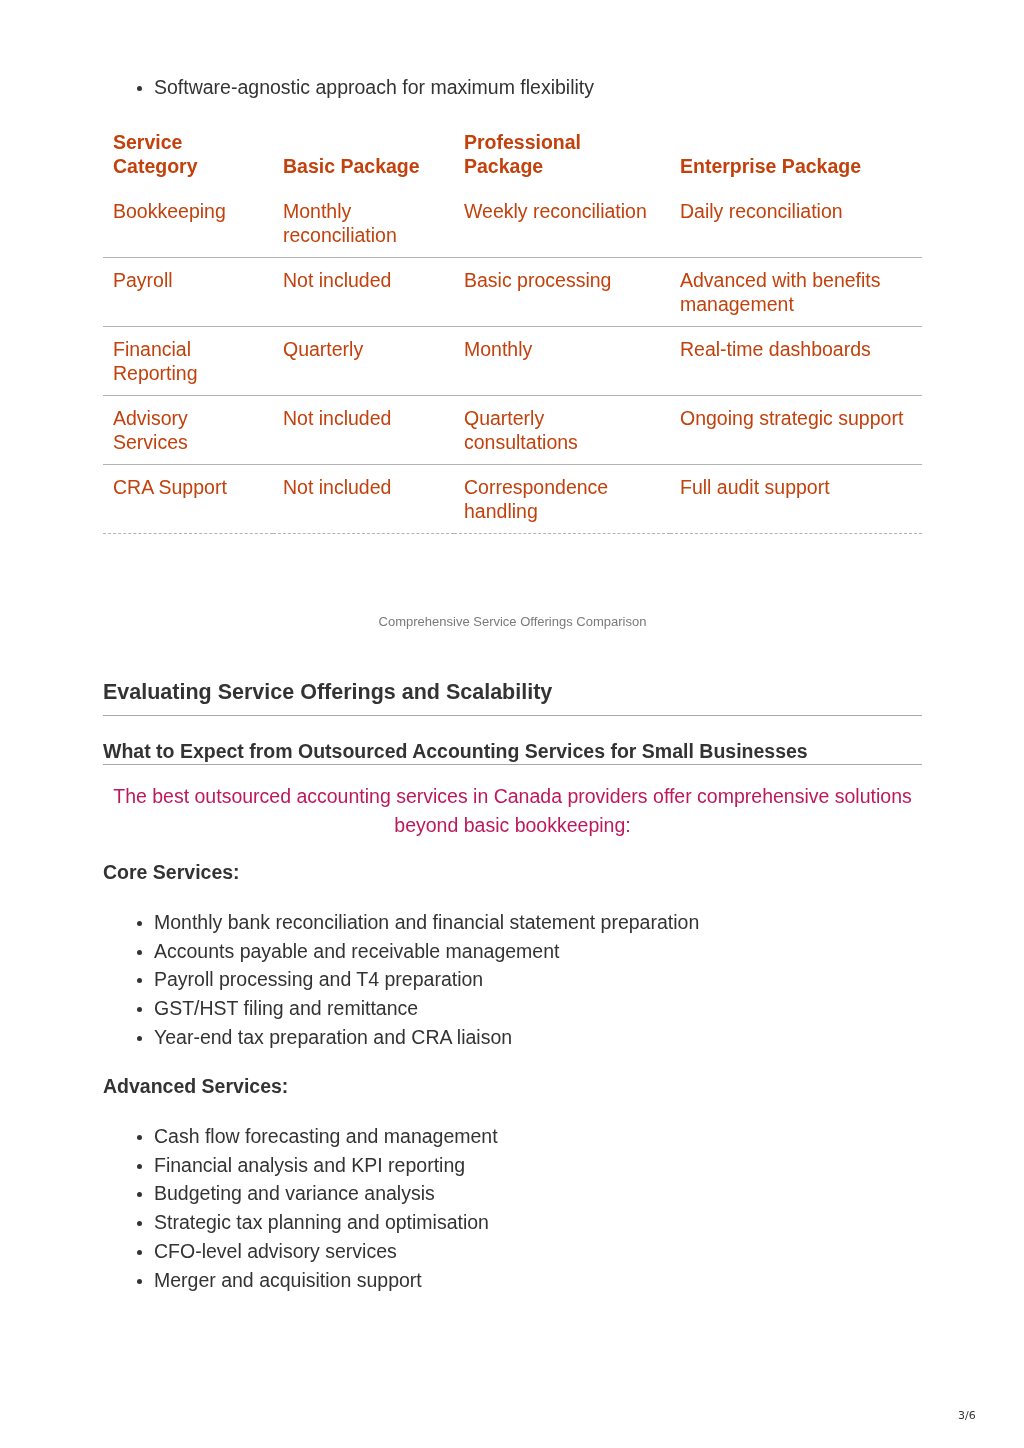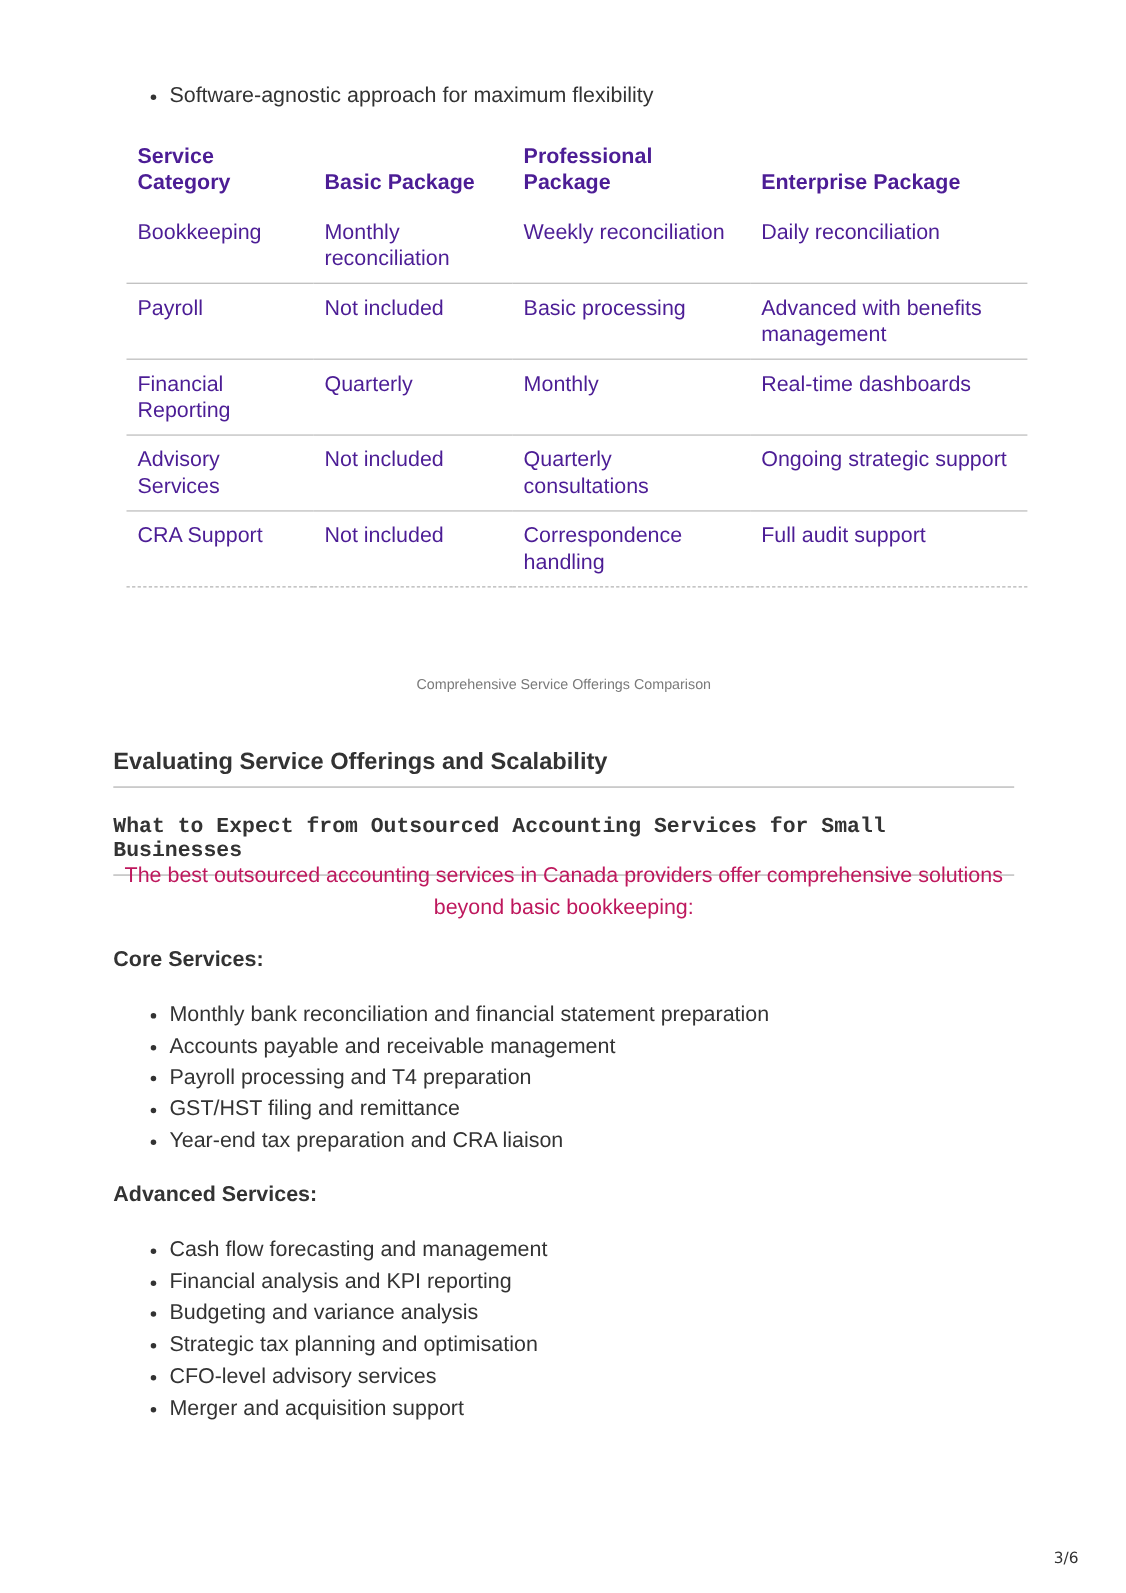--- a/index.html
+++ b/index.html
@@ -9,22 +9,22 @@
     }
     .content { position: absolute; left: 103px; top: 0; width: 819px; }
     ul { margin: 0; padding: 0 0 0 51px; list-style: none; }
     ul li { position: relative; font-size: 19.5px; line-height: 28.7px; color: #333; }
     ul li::before {
       content: ""; position: absolute; left: -17px; top: 13px;
       width: 5px; height: 5px; border-radius: 50%; background: #333;
     }
     .top-list { position: absolute; top: 73px; }
     table.cmp {
-      position: absolute; top: 120px; left: 12px; width: 819px;
-      border-collapse: collapse; font-size: 19.5px; color: #4c1d95;
+      position: absolute; top: 120px; left: 0; width: 819px;
+      border-collapse: collapse; font-size: 19.5px; color: #c2410c;
     }
     table.cmp th {
       font-weight: bold; text-align: left; vertical-align: bottom;
       padding: 11px 10px 11px 10px; line-height: 23.5px;
     }
     table.cmp td {
       vertical-align: top; padding: 11px 10px 10px 10px; line-height: 23.5px;
       border-bottom: 1.5px solid #b3b3b3;
     }
     table.cmp tr.last td { border-bottom: 1.5px dashed #b3b3b3; }
@@ -34,33 +34,33 @@
       font-size: 13px; color: #7a7a7a;
     }
     .h2 {
       position: absolute; top: 680px; left: 0; width: 819px;
       font-size: 21.5px; font-weight: bold; color: #333;
       padding-bottom: 10px; border-bottom: 1.5px solid #a8a8a8;
     }
     .h3 {
       position: absolute; top: 740px; left: 0; width: 819px;
       font-size: 19.5px; font-weight: bold; color: #333;
-      padding-bottom: 11px; border-bottom: 1.5px solid #a8a8a8; font-family: Liberation Mono, monospace;
+      padding-bottom: 1px; border-bottom: 1.5px solid #a8a8a8;
     }
     .para {
       position: absolute; top: 782px; left: 0; width: 819px;
       font-size: 19.5px; line-height: 28.5px; color: #be185d; margin: 0; text-align: center;
     }
     .label { position: absolute; left: 0; font-size: 19.5px; font-weight: bold; color: #333; }
     .core-label { top: 861px; }
     .core-list { position: absolute; top: 908px; }
     .adv-label { top: 1075px; }
     .adv-list { position: absolute; top: 1122px; }
     .page-num {
-      position: absolute; top: 1409px; left: 958px; font-size: 14px;
+      position: absolute; top: 1409px; left: 958px; font-size: 11px;
       font-family: "DejaVu Sans", sans-serif; color: #333;
     }
   </style>
 </head>
 <body>
 
 <div class="content">
   <ul class="top-list">
     <li>Software-agnostic approach for maximum flexibility</li>
   </ul>

